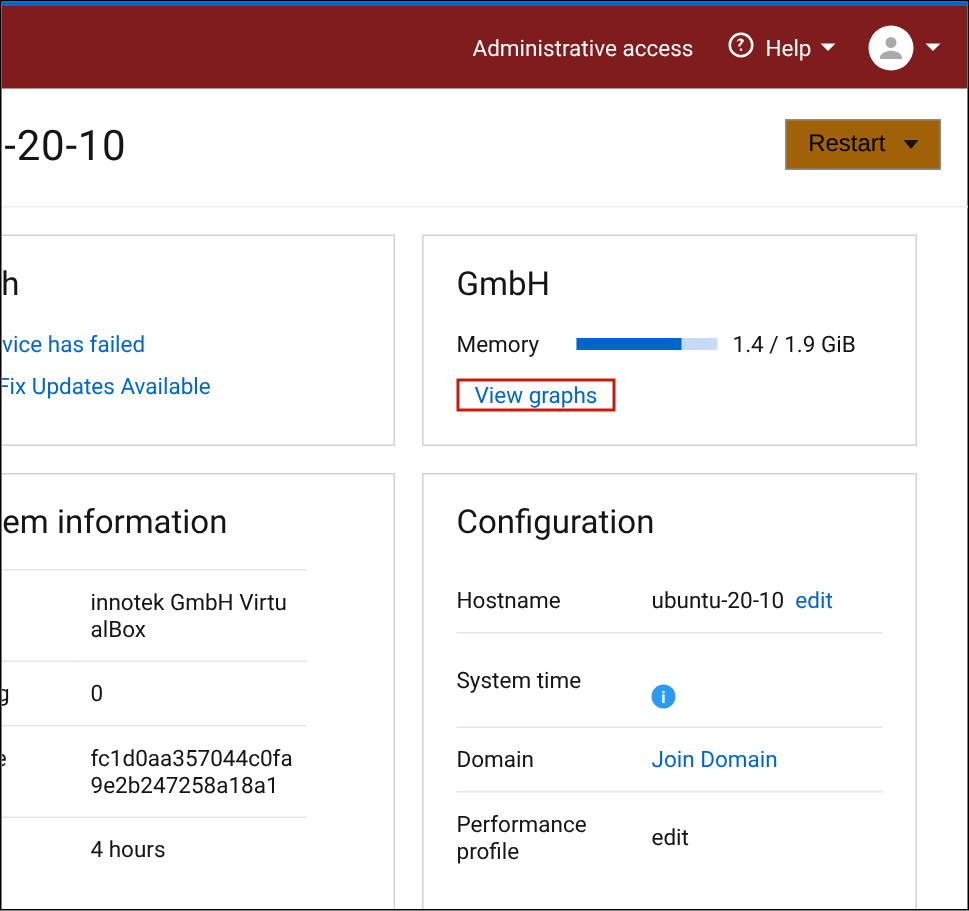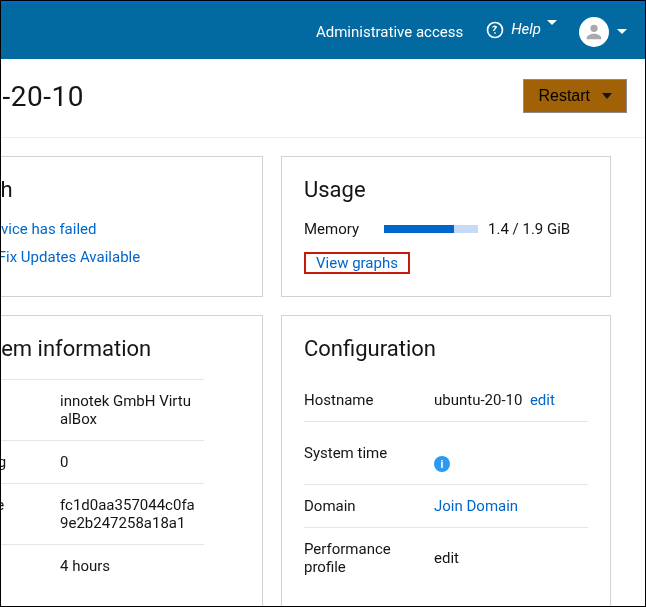--- a/index.html
+++ b/index.html
@@ -10,33 +10,33 @@
     background: #fff;
     width: 646px;
     height: 607px;
     overflow: hidden;
     border: 1px solid #000;
     position: relative;
   }
 
   
   .topbar {
-    background: #0369a1;
+    background: #7f1d1d;
     height: 58px;
     border-top: 3px solid #06c;
     display: flex;
     align-items: center;
     justify-content: flex-end;
     padding: 0 18px;
     color: #fff;
     gap: 22px;
   }
   .topbar .admin-link { color: #fff; font-size: 15px; }
   .topbar .help {
-    display: flex; align-items: flex-start; gap: 6px; color: #fff; cursor: pointer; font-style: italic;
+    display: flex; align-items: center; gap: 6px; color: #fff; cursor: pointer;
   }
   .topbar .help svg { fill: #fff; }
   .topbar .caret {
     width: 0; height: 0; border-left: 5px solid transparent; border-right: 5px solid transparent;
     border-top: 5px solid #fff;
   }
   .topbar .avatar-wrap { display:flex; align-items:center; gap:8px; }
   .topbar .avatar {
     width: 30px; height: 30px; border-radius: 50%; background: #fff;
     display:flex; align-items:center; justify-content:center;
@@ -185,21 +185,21 @@
       <h2 class="cut-left">alth</h2>
       <div class="health-item">
         <a class="link cut-left">1 service has failed</a>
       </div>
       <div class="health-item">
         <a class="link cut-left">Bug Fix Updates Available</a>
       </div>
     </div>
 
     <div class="card">
-      <h2>Usage</h2>
+      <h2>GmbH</h2>
 
 
       <div class="usage-row">
         <span>Memory</span>
         <div class="prog">
           <div class="fill" style="width:74%"></div>
         </div>
         <span>1.4 / 1.9 GiB</span>
       </div>
 

